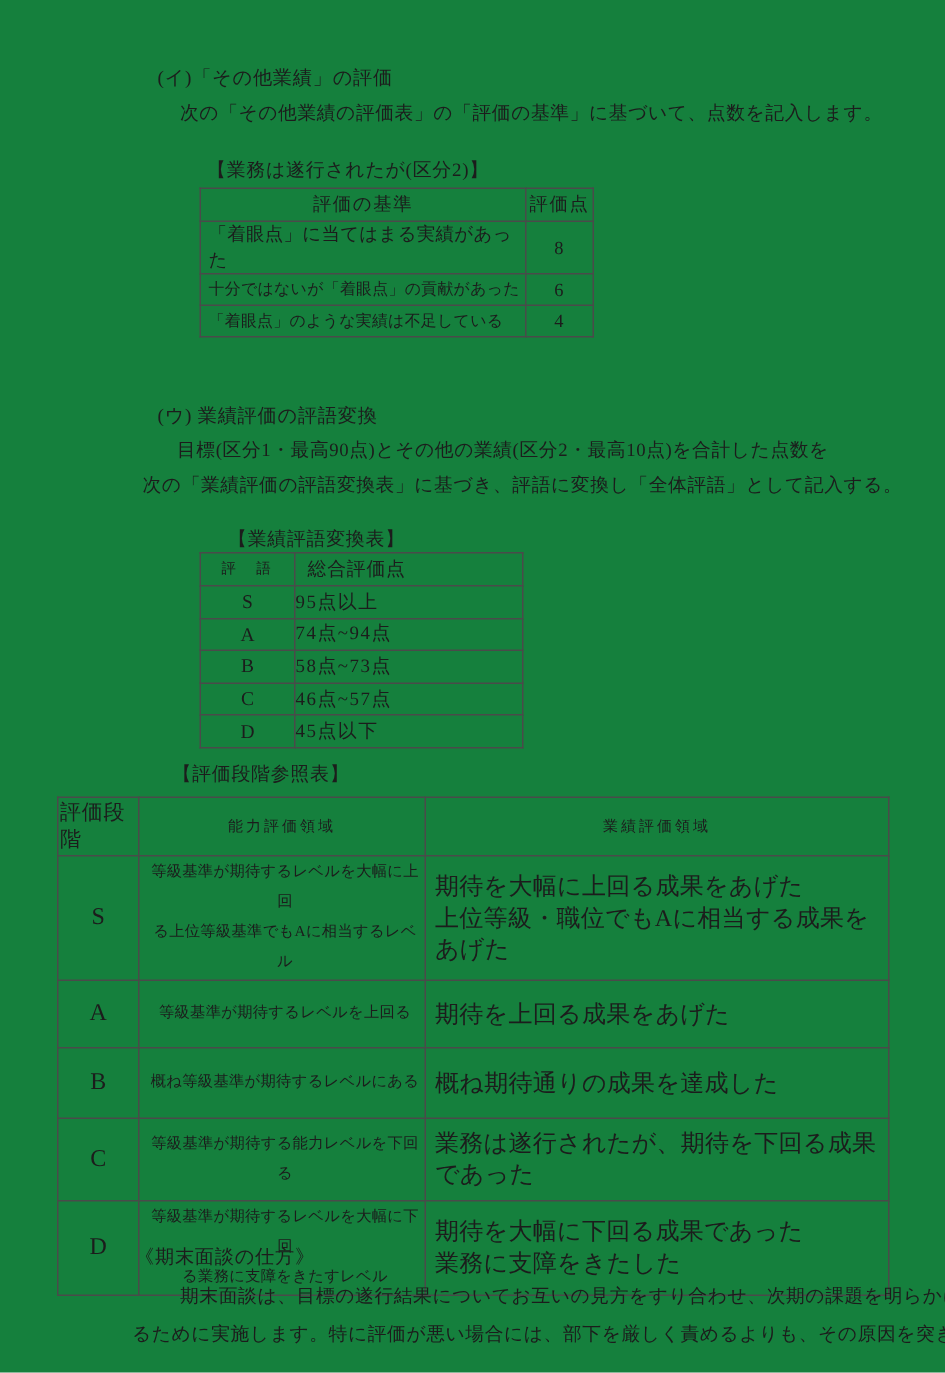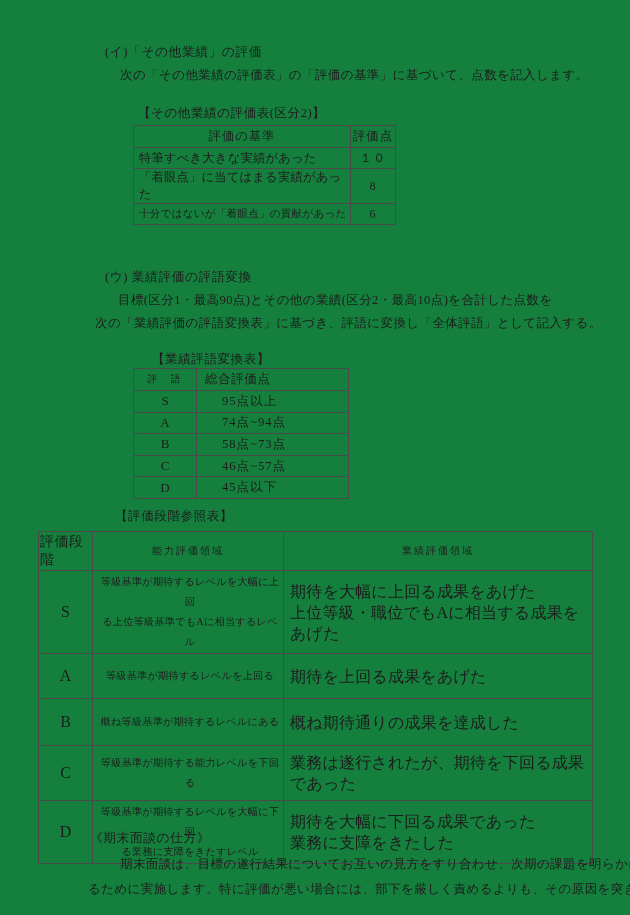--- a/index.html
+++ b/index.html
@@ -29,21 +29,21 @@
   .t1 tr.small td.crit{font-size:10.6px;letter-spacing:0.2px;}
   .t1 td.pts{font-size:12.3px;text-align:center;letter-spacing:1px;}
 
   
   .t2{left:133px;top:368px;width:215px;}
   .t2 tr{height:21.6px;}
   .t2 tr.hdr{height:22px;}
   .t2 th.grade-h{font-size:9.6px;text-align:center;letter-spacing:2px;}
   .t2 th.score-h{font-size:12.6px;text-align:left;padding-left:8px;letter-spacing:0.5px;}
   .t2 td.grade{font-size:13px;text-align:center;}
-  .t2 td.score{font-size:12.6px;text-align:left;padding-left:25px;letter-spacing:1px;margin-left:34px;}
+  .t2 td.score{font-size:12.6px;text-align:left;padding-left:0;letter-spacing:1px;margin-left:34px;}
 
   
   .t3{left:38px;top:531px;width:554px;}
   .t3 tr.hdr{height:31px;}
   .t3 tr.rS{height:47px;}
   .t3 tr.rA{height:45px;}
   .t3 tr.rB{height:47px;}
   .t3 tr.rC{height:55px;}
   .t3 tr.rD{height:48px;}
   .t3 th.stage-h{font-size:14px;text-align:left;letter-spacing:0.5px;}
@@ -55,43 +55,43 @@
               white-space:pre-line;line-height:21px;vertical-align:middle;letter-spacing:0.2px;}
 </style>
 </head>
 <body>
 
 <div class="page">
 
   <div class="abs heading" style="left:105px;top:44px">(イ)「その他業績」の評価</div>
   <div class="abs body-text" style="left:120px;top:67px">次の「その他業績の評価表」の「評価の基準」に基づいて、点数を記入します。</div>
 
-  <div class="abs tbl-title" style="left:138px;top:105px">【その他業績の評価表(区分2)】</div>
+  <div class="abs tbl-title" style="left:138px;top:105px">【業務は遂行されたが(区分2)】</div>
 
   <table class="t1">
     <colgroup>
         <col style="width:217px">
         <col style="width:45px">
       </colgroup>
     <tbody>
       <tr class="hdr">
         <th>評価の基準</th>
         <th>評価点</th>
       </tr>
       <tr>
-        <td class="crit">特筆すべき大きな実績があった</td>
-        <td class="pts">１０</td>
-      </tr>
-      <tr>
         <td class="crit">「着眼点」に当てはまる実績があった</td>
         <td class="pts">8</td>
       </tr>
       <tr class="small">
         <td class="crit">十分ではないが「着眼点」の貢献があった</td>
         <td class="pts">6</td>
+      </tr>
+      <tr class="small">
+        <td class="crit">「着眼点」のような実績は不足している</td>
+        <td class="pts">4</td>
       </tr>
     </tbody>
   </table>
 
   <div class="abs heading" style="left:105px;top:269px">(ウ) 業績評価の評語変換</div>
   <div class="abs body-text" style="left:118px;top:292px">目標(区分1・最高90点)とその他の業績(区分2・最高10点)を合計した点数を</div>
   <div class="abs body-text" style="left:95px;top:315px">次の「業績評価の評語変換表」に基づき、評語に変換し「全体評語」として記入する。</div>
 
   <div class="abs tbl-title" style="left:152px;top:351px">【業績評語変換表】</div>
 

